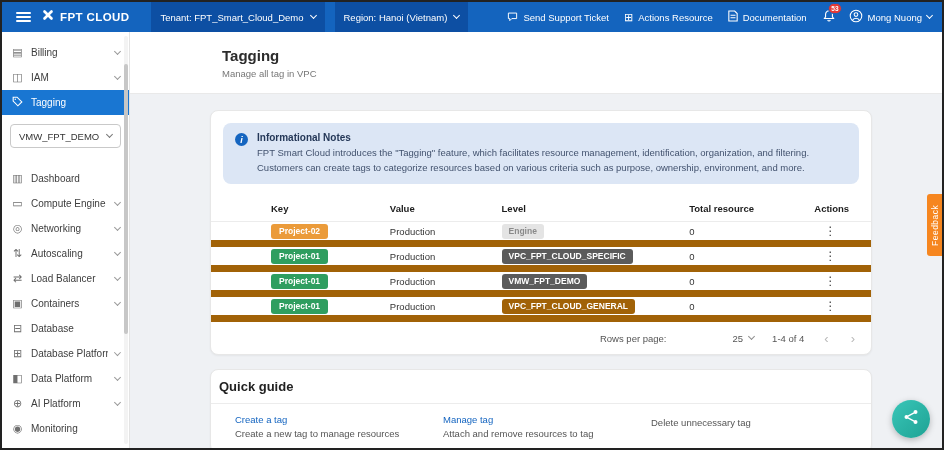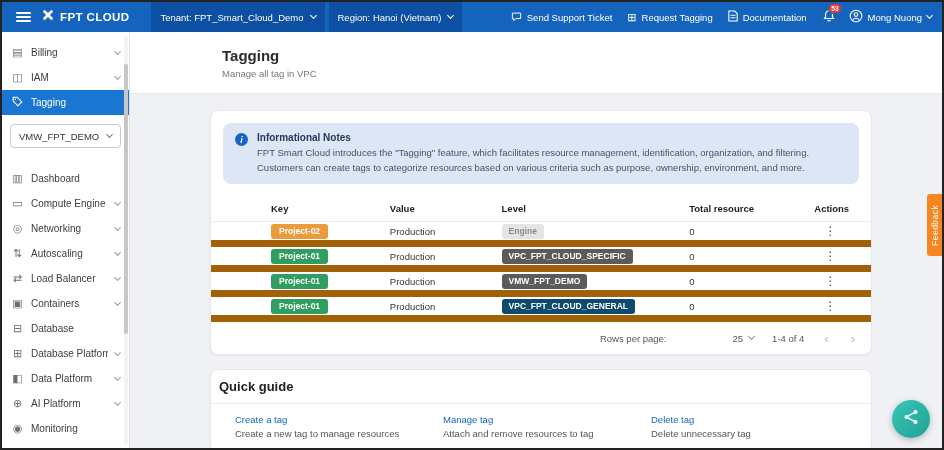--- a/index.html
+++ b/index.html
@@ -8,21 +8,21 @@
            background:#eff1f4; overflow:hidden; }
 
   
   .topbar { position:absolute; top:0; left:0; right:0; height:30px; background:#1464BE;
             display:flex; align-items:center; color:#fff; padding:0 10px; }
   .hamburger { width:15px; display:flex; flex-direction:column; gap:2.5px; margin:0 10px 0 4px; cursor:pointer; }
   .hamburger span { display:block; height:1.6px; background:#fff; border-radius:1px; }
   .logo { display:flex; align-items:center; gap:5px; margin-right:22px; cursor:pointer; }
   .logo-text { font-size:11.5px; font-weight:700; letter-spacing:0.4px; }
   .pill { background:#0D4FA3; border-radius:3px; height:36px; display:flex; align-items:center;
-          gap:7px; padding:0 9px; font-size:9.5px; margin-right:4px; cursor:pointer; white-space:nowrap; }
+          gap:7px; padding:0 9px; font-size:9.5px; margin-right:10px; cursor:pointer; white-space:nowrap; }
   .spacer { flex:1; }
   .tb-link { display:flex; align-items:center; gap:5px; font-size:9.5px; margin-left:15px;
              cursor:pointer; white-space:nowrap; }
   .glyph-ico { font-size:11px; line-height:1; }
   .bell-wrap { position:relative; margin-left:16px; cursor:pointer; }
   .bell-badge { position:absolute; top:-5px; right:-7px; background:#E53935; color:#fff;
                 font-size:6.5px; min-width:11px; height:11px; border-radius:6px;
                 display:flex; align-items:center; justify-content:center; padding:0 2px;
                 border:1px solid #1464BE; font-weight:700; }
   .user { display:flex; align-items:center; gap:5px; margin-left:14px; font-size:9.5px; cursor:pointer; }
@@ -133,21 +133,21 @@
     <div class="tb-link">
       <span>
         <svg width="11" height="11" viewBox="0 0 16 16" fill="none" stroke="#fff" stroke-width="1.4">
             <path d="M2 3h12v8H7l-3 3v-3H2z"></path>
           </svg>
       </span>
       <span>Send Support Ticket</span>
     </div>
     <div class="tb-link">
       <span class="glyph-ico">⊞</span>
-      <span>Request Tagging</span>
+      <span>Actions Resource</span>
     </div>
     <div class="tb-link">
       <span>
         <svg width="10" height="12" viewBox="0 0 12 14" fill="none" stroke="#fff" stroke-width="1.3">
             <path d="M1 1h7l3 3v9H1z"></path>
             <path d="M3 6h6M3 9h6"></path>
           </svg>
       </span>
       <span>Documentation</span>
     </div>
@@ -299,21 +299,21 @@
         <div class="t-row">
           <div class="col-key"><span class="badge" style="background-color: rgb(47, 158, 96);">Project-01</span></div>
           <div class="col-value">Production</div>
           <div class="col-level"><span class="lvl-badge" style="background-color: rgb(91, 91, 91); color: rgb(255, 255, 255);">VMW_FPT_DEMO</span></div>
           <div class="col-total">0</div>
           <div class="col-actions"><span class="kebab">⋮</span></div>
         </div>
         <div class="t-row">
           <div class="col-key"><span class="badge" style="background-color: rgb(47, 158, 96);">Project-01</span></div>
           <div class="col-value">Production</div>
-          <div class="col-level"><span class="lvl-badge" style="background-color: #0c4a6e; color: rgb(255, 255, 255);">VPC_FPT_CLOUD_GENERAL</span></div>
+          <div class="col-level"><span class="lvl-badge" style="background-color: #a16207; color: rgb(255, 255, 255);">VPC_FPT_CLOUD_GENERAL</span></div>
           <div class="col-total">0</div>
           <div class="col-actions"><span class="kebab">⋮</span></div>
         </div>
 
         <div class="pagination">
           <span>Rows per page:</span>
           <span class="pp-group">
             <span>25</span>
             <span class="chev gray"></span>
           </span>
@@ -328,21 +328,20 @@
         <div class="qg-body">
           <div class="qg-col">
             <div class="qg-link">Create a tag</div>
             <div class="qg-desc">Create a new tag to manage resources</div>
           </div>
           <div class="qg-col">
             <div class="qg-link">Manage tag</div>
             <div class="qg-desc">Attach and remove resources to tag</div>
           </div>
           <div class="qg-col">
-            <div class="qg-link">Delete tag</div>
             <div class="qg-desc">Delete unnecessary tag</div>
           </div>
         </div>
       </div>
     </div>
   </div>
 
   <div class="feedback-tab">Feedback</div>
   <div class="chat-fab">
     <span>

